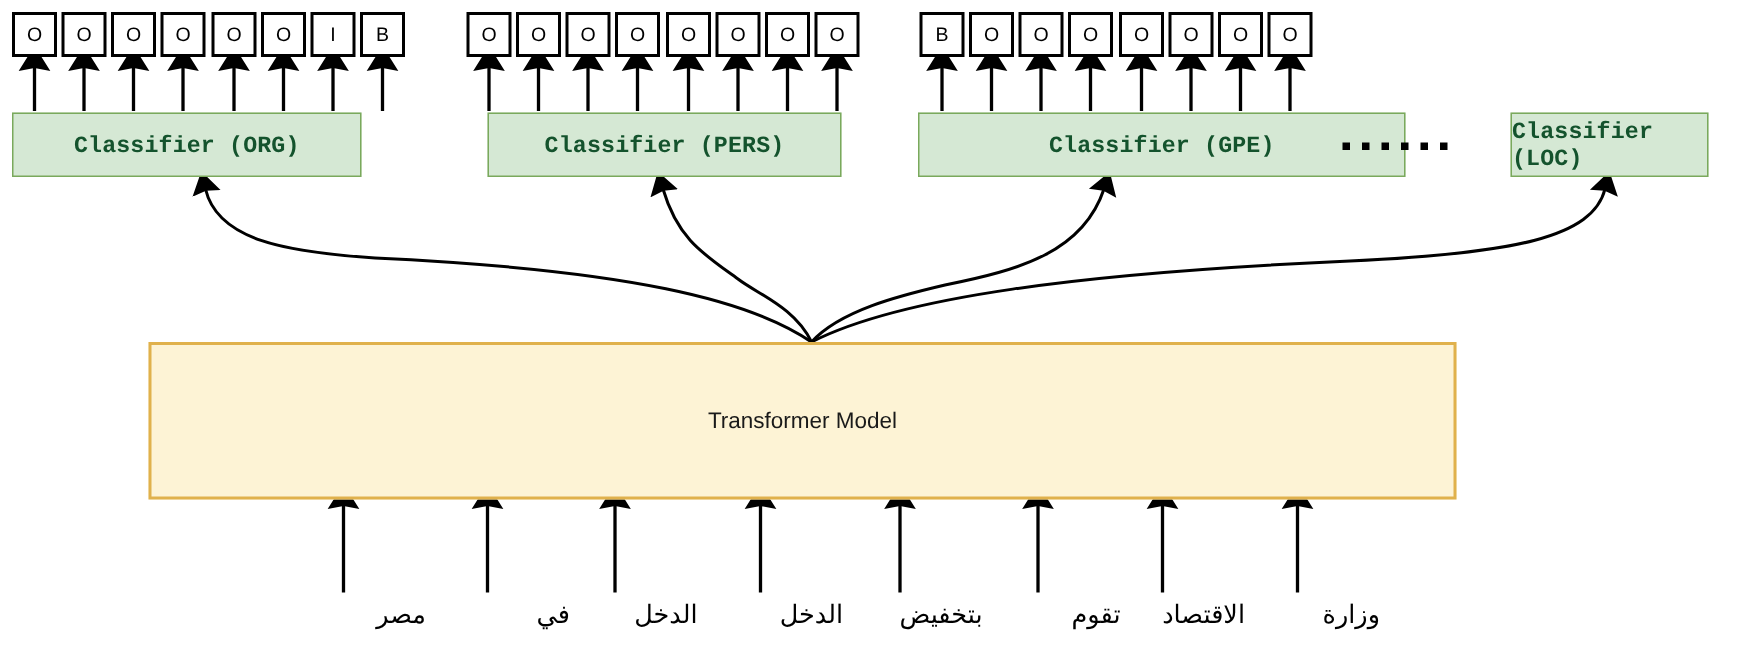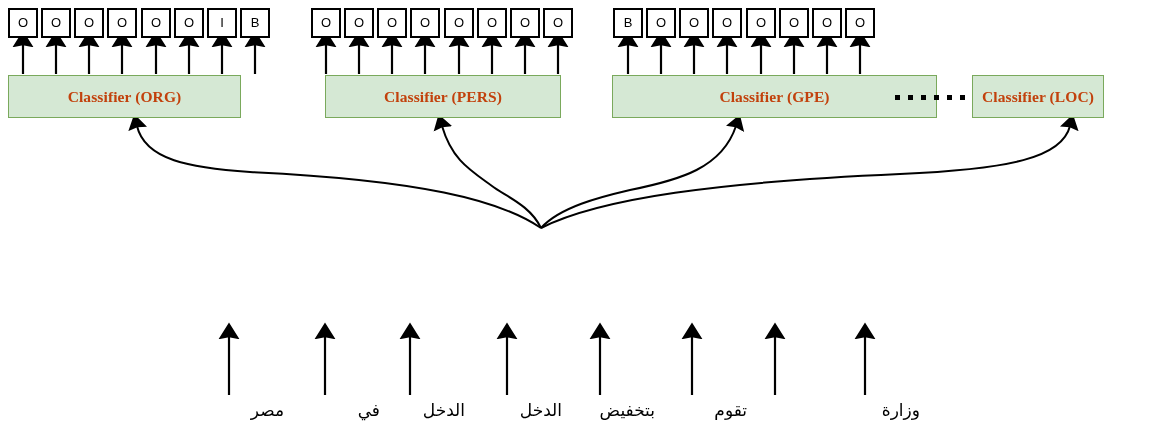--- a/index.html
+++ b/index.html
@@ -34,28 +34,28 @@
     line-height: 26px;
     text-align: center;
     color: #000000;
     font-family: "Liberation Sans", sans-serif;
   }
   .classifier-box {
     position: absolute;
     box-sizing: border-box;
     border: 1.6px solid #7aa95c;
     background: #d5e8d4;
-    color: #c2410c;
+    color: #14532d;
     font-size: 15.5px;
     font-weight: bold;
     display: flex;
     align-items: center;
     justify-content: center;
     letter-spacing: 0.1px;
-    font-family: Liberation Serif, serif;
+    font-family: Liberation Mono, monospace;
   }
   #transformer-box {
     position: absolute;
     left: 99px;
     top: 228px;
     width: 872px;
     height: 105px;
     box-sizing: border-box;
     border: 2px solid #e0b14c;
     background: #fdf3d5;
@@ -186,33 +186,37 @@
   <div class="tag-box" style="left:679px;top:8px">O</div>
   <div class="tag-box" style="left:712px;top:8px">O</div>
   <div class="tag-box" style="left:746px;top:8px">O</div>
   <div class="tag-box" style="left:779px;top:8px">O</div>
   <div class="tag-box" style="left:812px;top:8px">O</div>
   <div class="tag-box" style="left:845px;top:8px">O</div>
 
   <div class="classifier-box" style="left:8px;top:75px;width:233px;height:43px">Classifier (ORG)</div>
   <div class="classifier-box" style="left:325px;top:75px;width:236px;height:43px">Classifier (PERS)</div>
   <div class="classifier-box" style="left:612px;top:75px;width:325px;height:43px">Classifier (GPE)</div>
-  <div class="classifier-box" style="left:972px;top:75px;width:132px;height:43px">Classifier (LOC)</div>
+  <div class="classifier-box" style="left:1007px;top:75px;width:132px;height:43px">Classifier (LOC)</div>
 
   <div id="ellipsis-dots">
     <span></span>
     <span></span>
     <span></span>
     <span></span>
     <span></span>
     <span></span>
   </div>
 
+  <div id="transformer-box">
+    <span id="transformer-label">Transformer Model</span>
+  </div>
 
   <div class="token-label" style="left:229px">مصر</div>
   <div class="token-label" style="left:410px">الدخل</div>
   <div class="token-label" style="left:325px">في</div>
   <div class="token-label" style="left:507px">الدخل</div>
   <div class="token-label" style="left:600px">بتخفيض</div>
   <div class="token-label" style="left:692px">تقوم</div>
+  <div class="token-label" style="left:775px">الاقتصاد</div>
   <div class="token-label" style="left:865px">وزارة</div>
 
 </div>
 
 </body></html>

